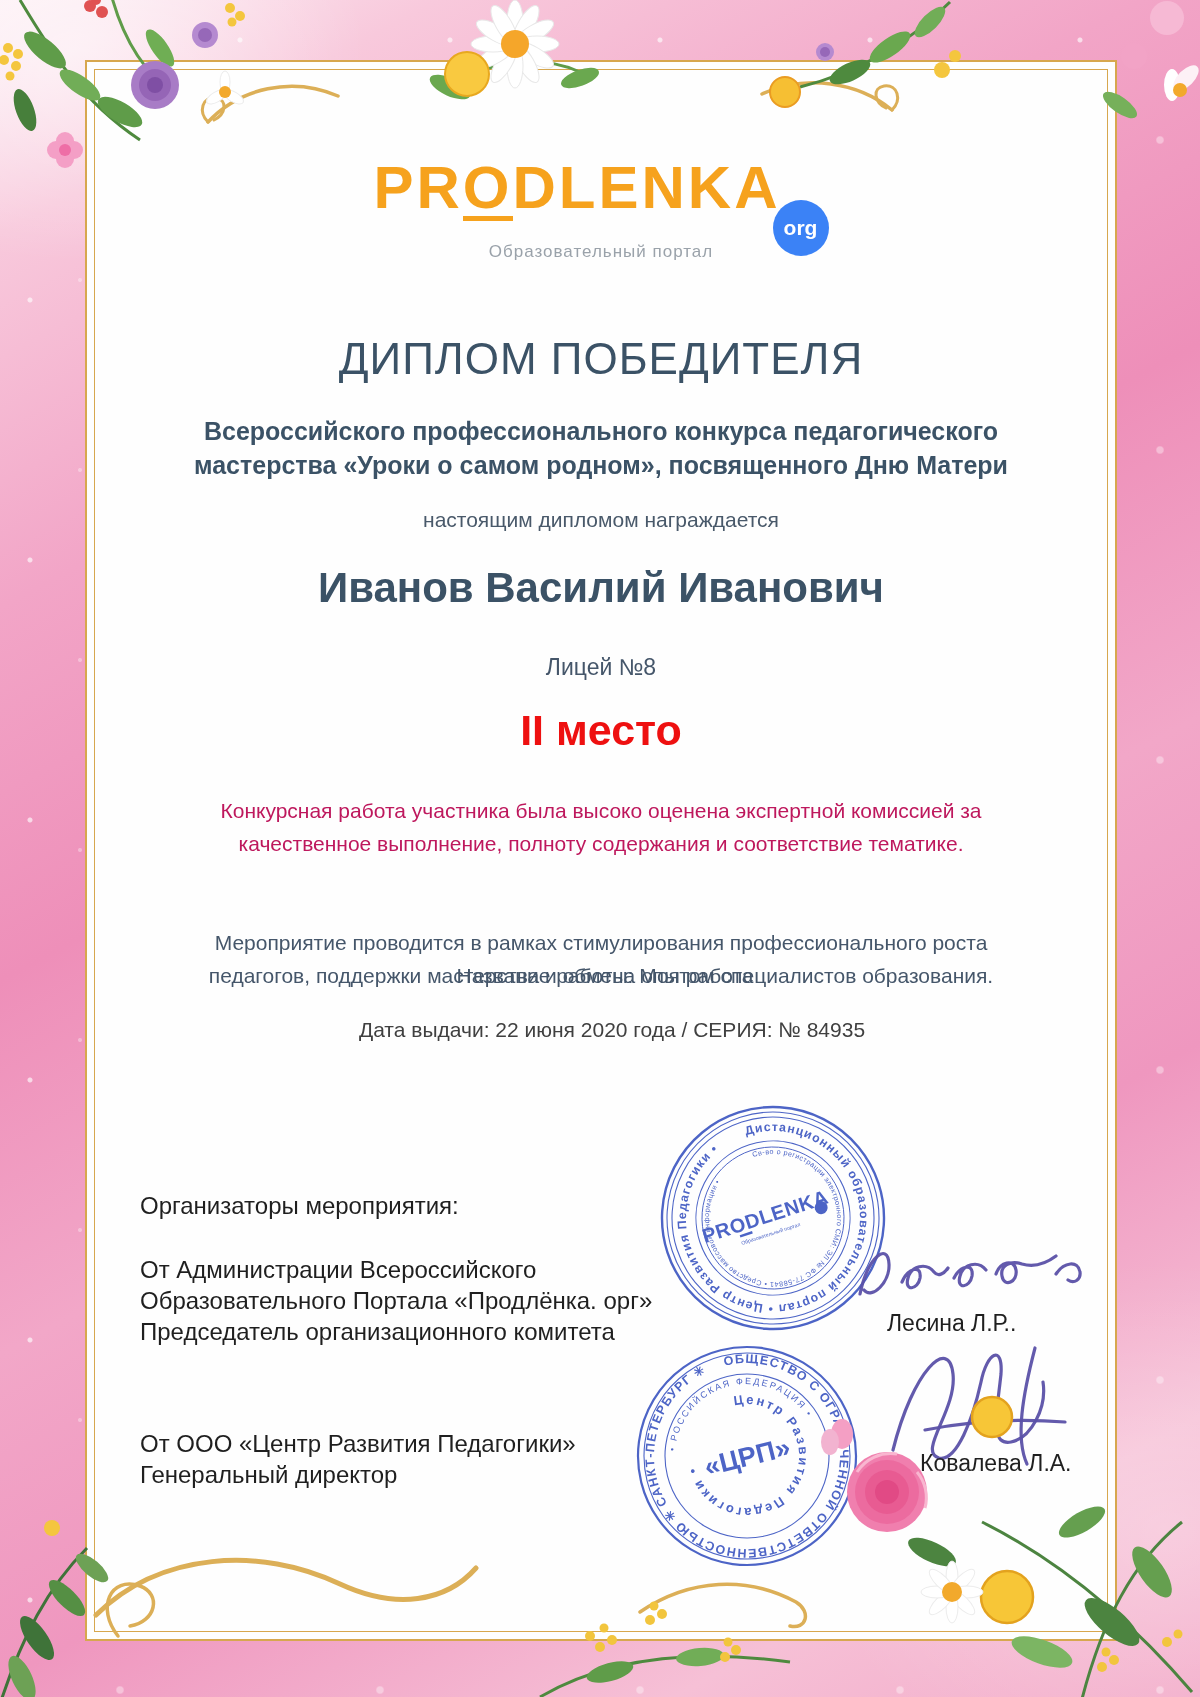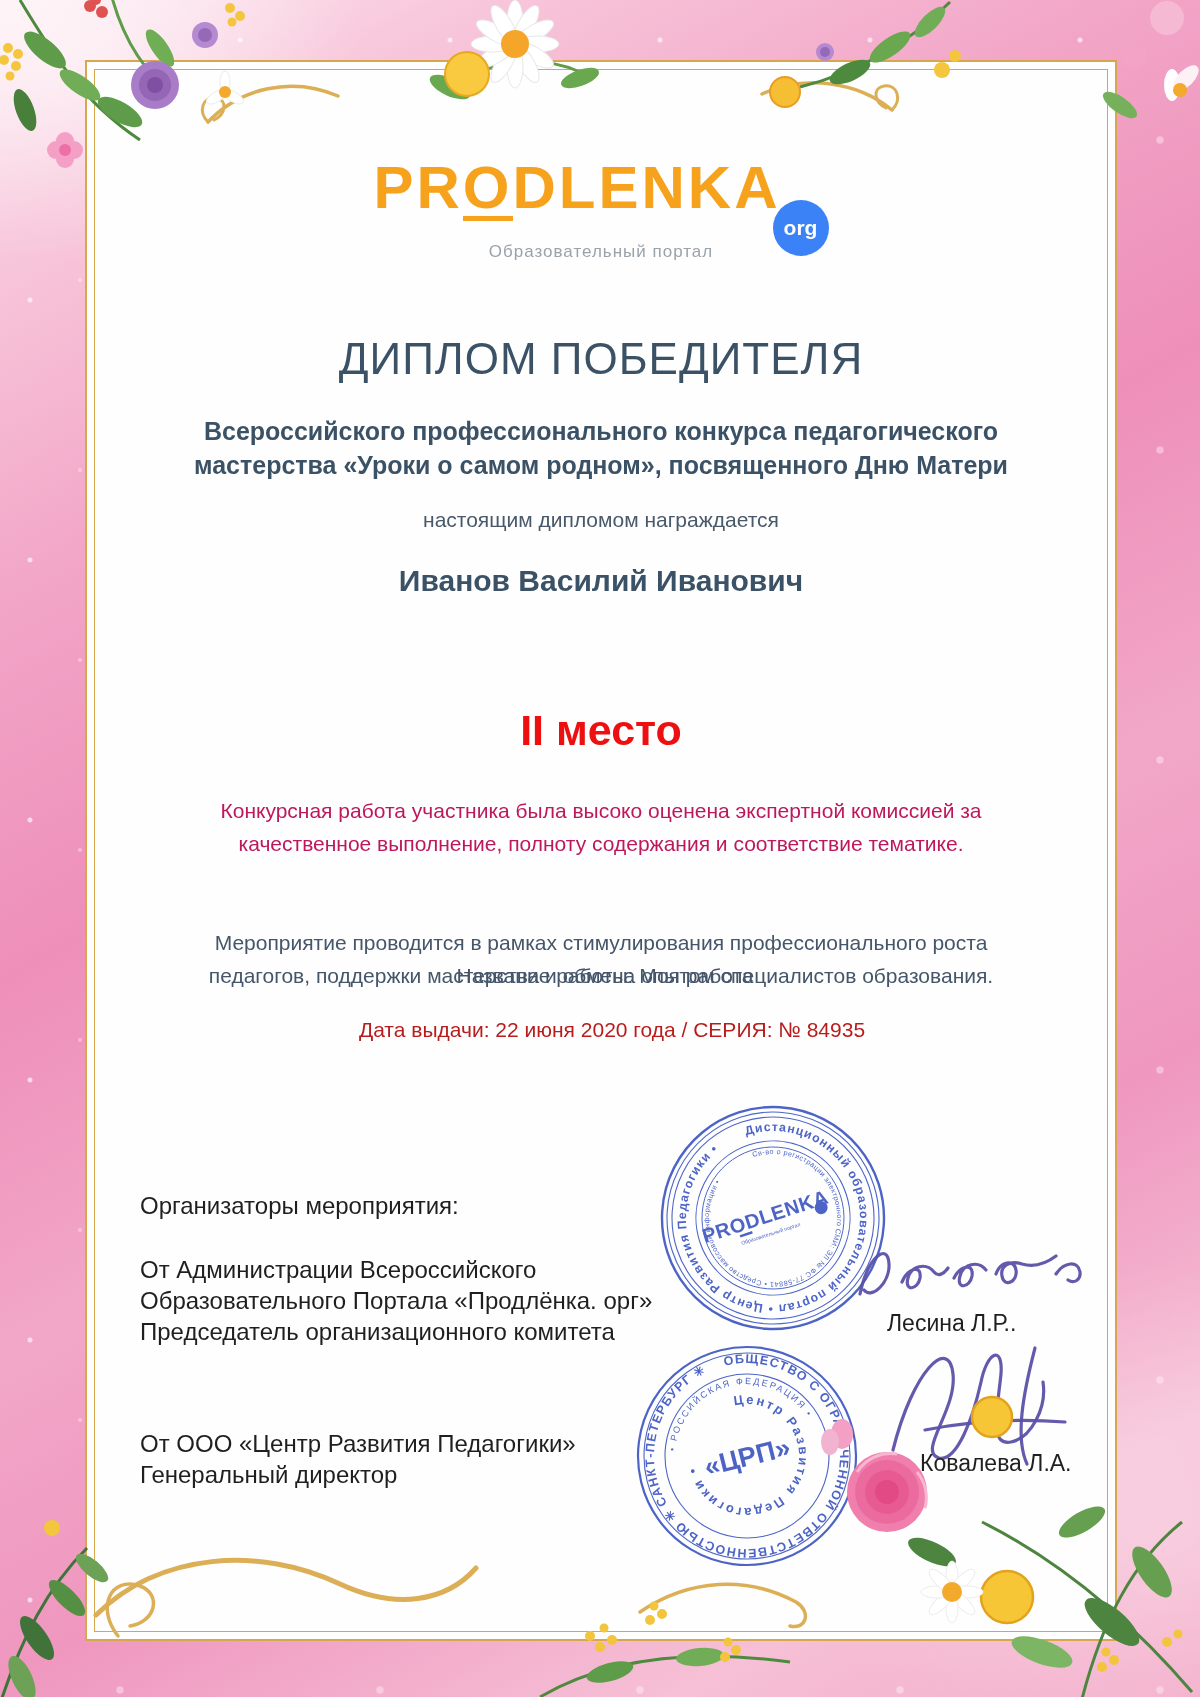--- a/index.html
+++ b/index.html
@@ -25,27 +25,27 @@
   .logo-text{font-size:60px;font-weight:bold;letter-spacing:3px;color:#f6a21d;line-height:1;}
   .logo-o{display:inline-block;border-bottom:5px solid #f6a21d;padding-bottom:1px;line-height:.88;}
   .org-badge{width:56px;height:56px;border-radius:50%;background:#3b82f6;color:#fff;
     display:flex;align-items:center;justify-content:center;font-size:21px;font-weight:bold;
     margin-left:-8px;margin-top:42px;}
   .tagline{top:180px;font-size:17px;color:#9aa2aa;letter-spacing:1px;}
   
   .title{top:272px;font-size:44px;font-weight:normal;color:#3b5266;letter-spacing:1px;}
   .contest{top:352px;font-size:25px;font-weight:bold;color:#3b5266;line-height:34px;}
   .award{top:446px;font-size:21px;color:#49596a;}
-  .recipient{top:502px;font-size:30px;font-weight:bold;color:#3b5266;}
+  .recipient{top:502px;font-size:42px;font-weight:bold;color:#3b5266;}
   .institution{top:592px;font-size:23px;color:#45566a;}
   .place{top:644px;font-size:43px;font-weight:bold;color:#ee1010;}
   .para1{top:732px;font-size:21px;color:#be185d;line-height:33px;}
   .para2{top:820px;font-size:21px;color:#45566a;line-height:33px;margin-top:44px;}
   .workline{top:902px;font-size:21px;color:#45566a;padding-left:8px;}
-  .issueline{top:956px;font-size:21px;color:#b91c1c;padding-left:22px;}
+  .issueline{top:956px;font-size:21px;color:#404040;padding-left:22px;}
   
   .orgblock{position:absolute;left:38px;text-align:left;color:#1f1f1f;margin-left:15px;}
   .org-heading{top:1130px;font-size:24px;}
   .org1{top:1192px;font-size:24px;line-height:31px;}
   .org2{top:1366px;font-size:24px;line-height:31px;}
   .sig-label{position:absolute;font-size:23px;color:#1f1f1f;z-index:5;}
   .label1{left:800px;top:1248px;}
   .label2{left:833px;top:1388px;}
   
   .stamp{position:absolute;opacity:.92;z-index:3;}
@@ -92,20 +92,21 @@
       <span class="logo-text"><span>PR</span><span class="logo-o">O</span><span>DLENKA</span></span>
       <span class="org-badge">org</span>
     </div>
     <div class="ct tagline">Образовательный портал</div>
 
     <div class="ct title">ДИПЛОМ ПОБЕДИТЕЛЯ</div>
     <div class="ct contest pre">Всероссийского профессионального конкурса педагогического
 мастерства «Уроки о самом родном», посвященного Дню Матери</div>
     <div class="ct award">настоящим дипломом награждается</div>
     <div class="ct recipient">Иванов Василий Иванович</div>
+    <div class="ct institution">Лицей №8</div>
     <div class="ct place">II место</div>
     <div class="ct para1 pre">Конкурсная работа участника была высоко оценена экспертной комиссией за
 качественное выполнение, полноту содержания и соответствие тематике.</div>
     <div class="ct para2 pre">Мероприятие проводится в рамках стимулирования профессионального роста
 педагогов, поддержки мастерства и обмена опытом специалистов образования.</div>
     <div class="ct workline">Название работы: Моя работа</div>
     <div class="ct issueline">Дата выдачи: 22 июня 2020 года / СЕРИЯ: № 84935</div>
 
     <div class="orgblock org-heading">Организаторы мероприятия:</div>
     <div class="orgblock org1 pre">От Администрации Всероссийского

